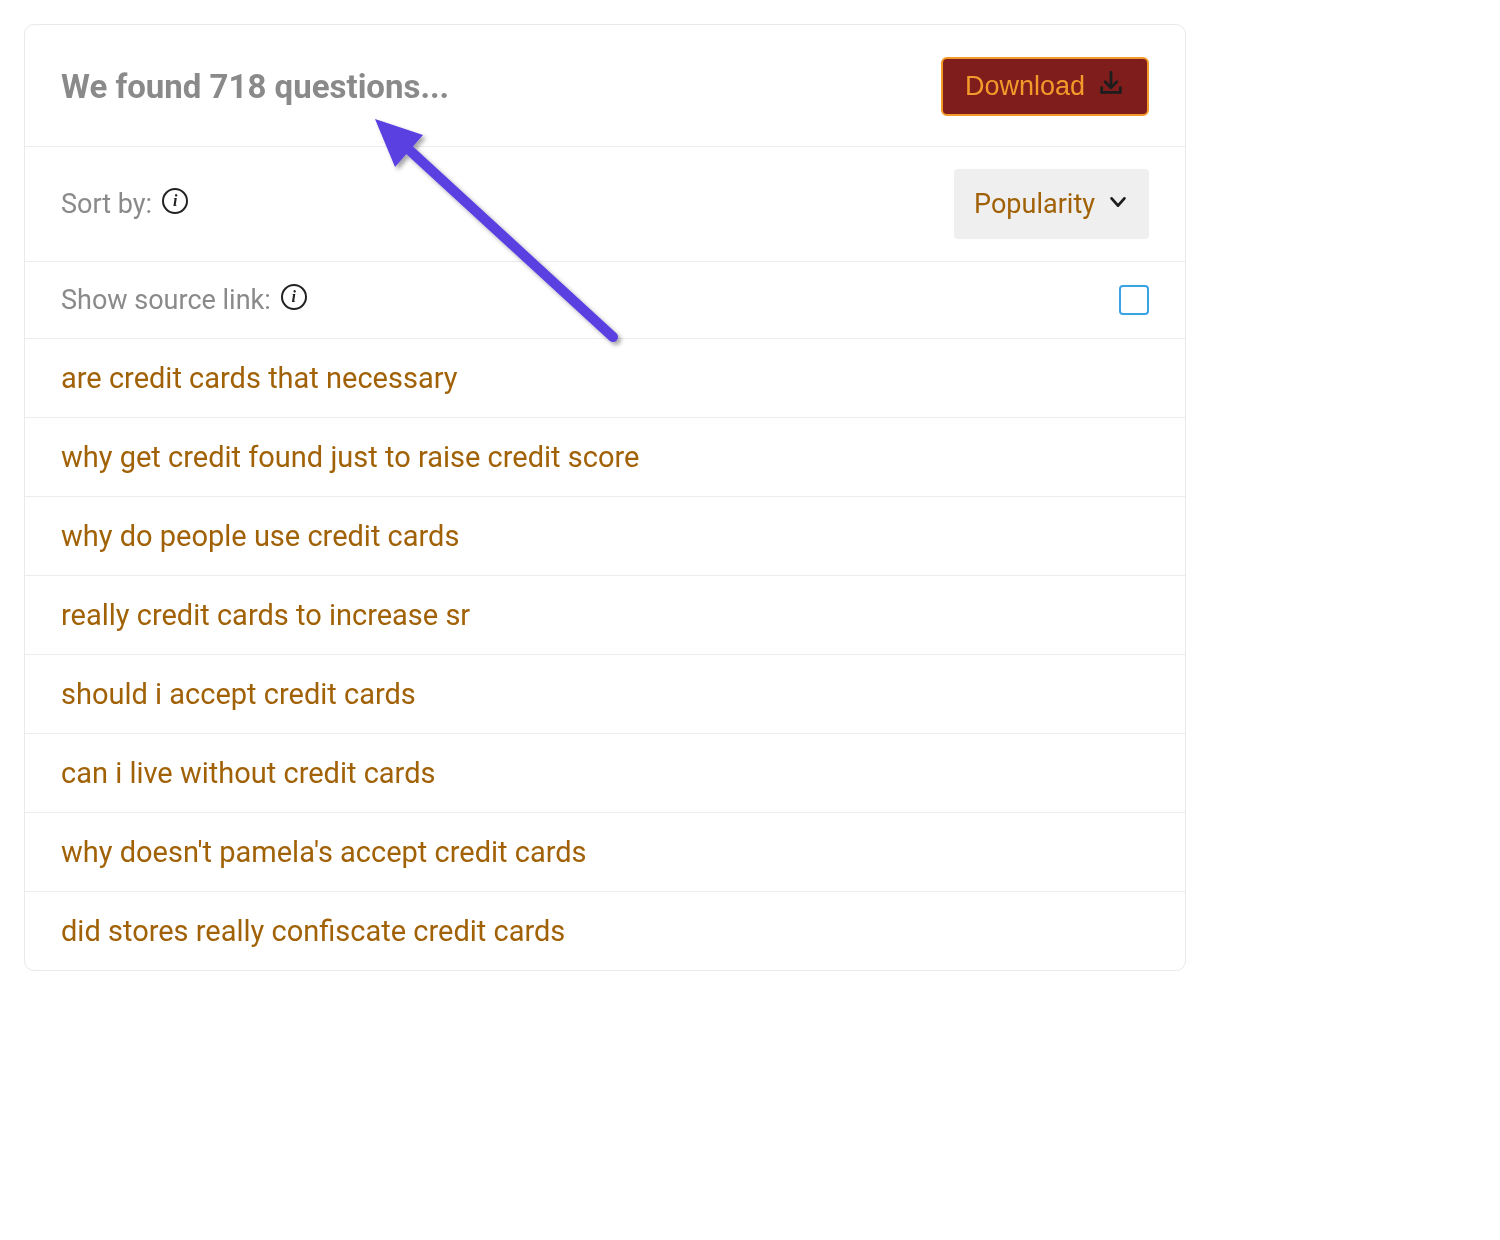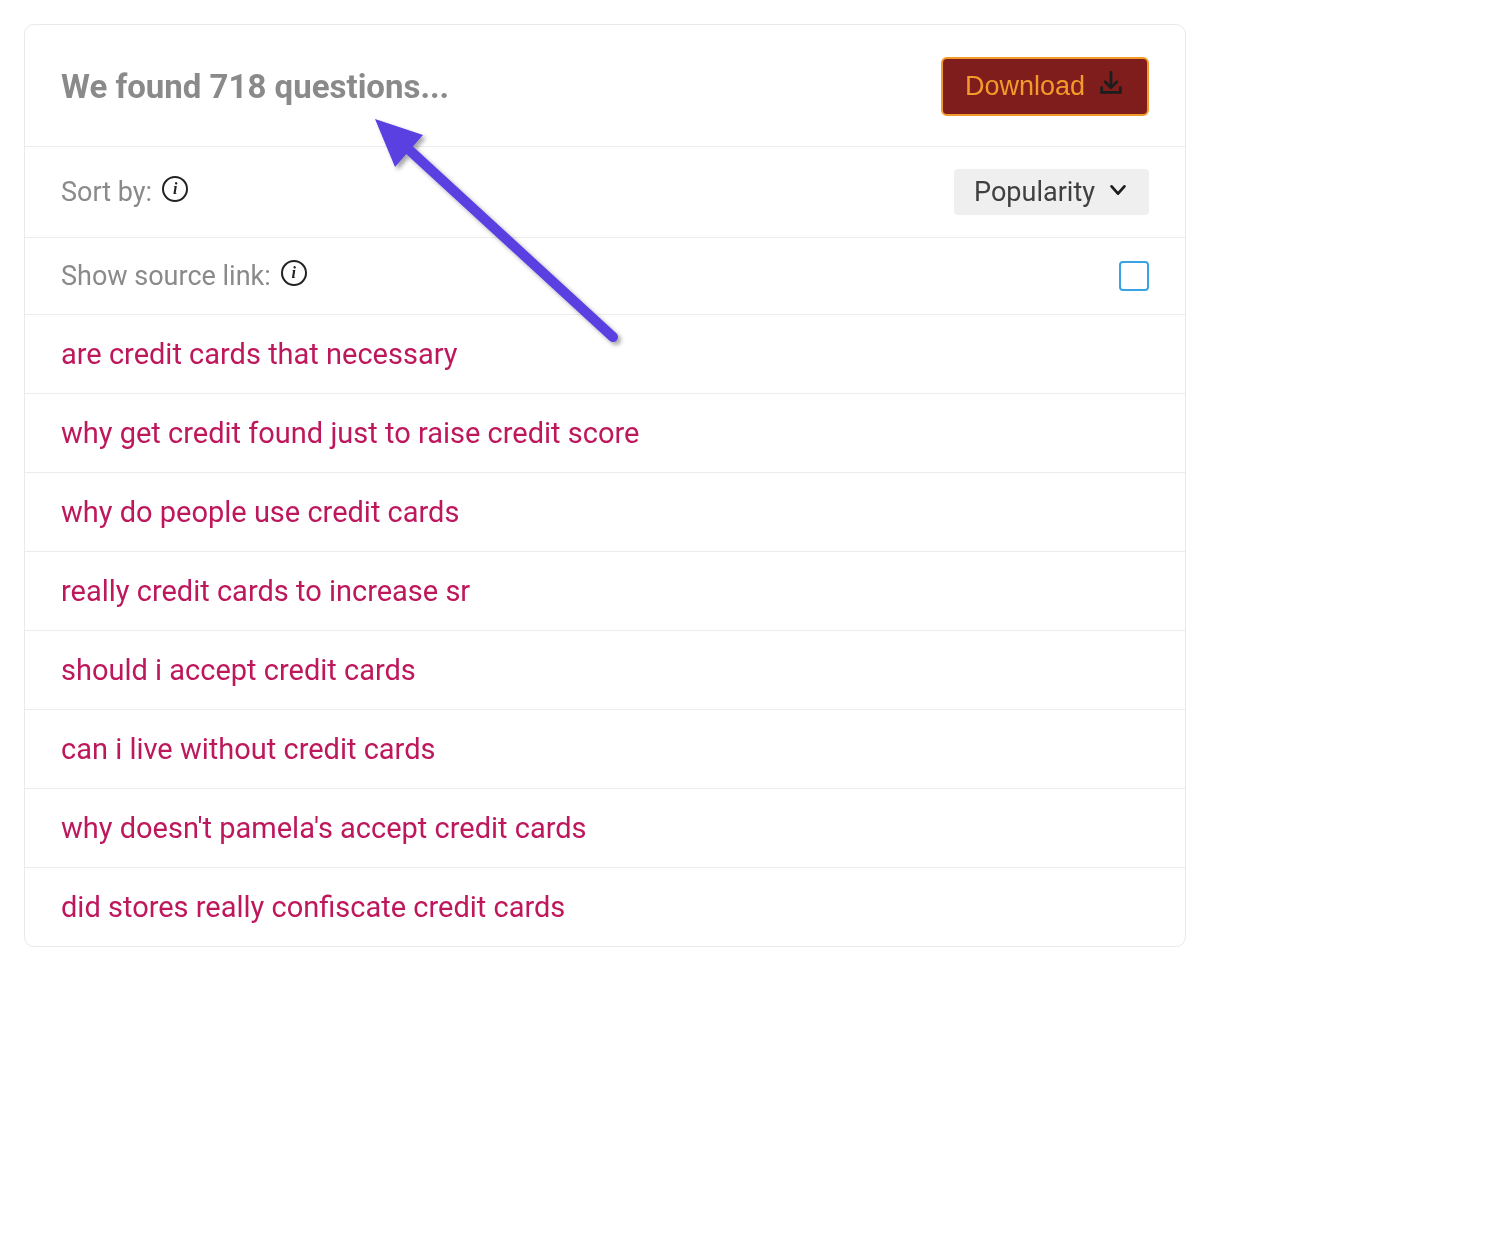--- a/index.html
+++ b/index.html
@@ -70,40 +70,40 @@
     font-family: Georgia, serif;
     font-style: italic;
     line-height: 1;
   }
   .sort-select {
     display: inline-flex;
     align-items: center;
     gap: 12px;
     background: #efefef;
     border-radius: 4px;
-    padding: 7px 20px;
+    padding: 19px 20px;
     font-size: 27px;
-    color: #404040;
+    color: #a16207;
     cursor: pointer;
   }
   .sort-select svg { width: 22px; height: 22px; }
   .checkbox {
     width: 30px;
     height: 30px;
     border: 2.5px solid #3aa3e3;
     border-radius: 4px;
     background: #fff;
     cursor: pointer;
   }
   .list { }
   .list-item {
     padding: 22px 36px;
     border-bottom: 1px solid #ececec;
     font-size: 29px;
-    color: #be185d;
+    color: #a16207;
     cursor: pointer;
   }
   .list-item:last-child { border-bottom: none; }
   .annotation-arrow {
     position: absolute;
     left: 328px;
     top: 82px;
     pointer-events: none;
   }
 </style>

